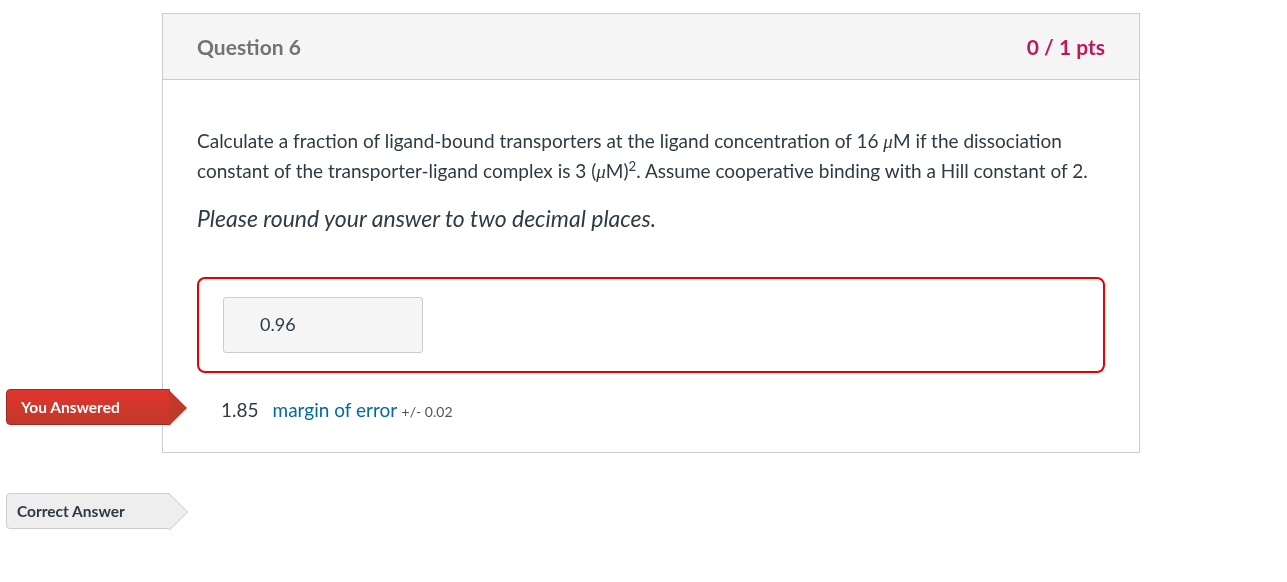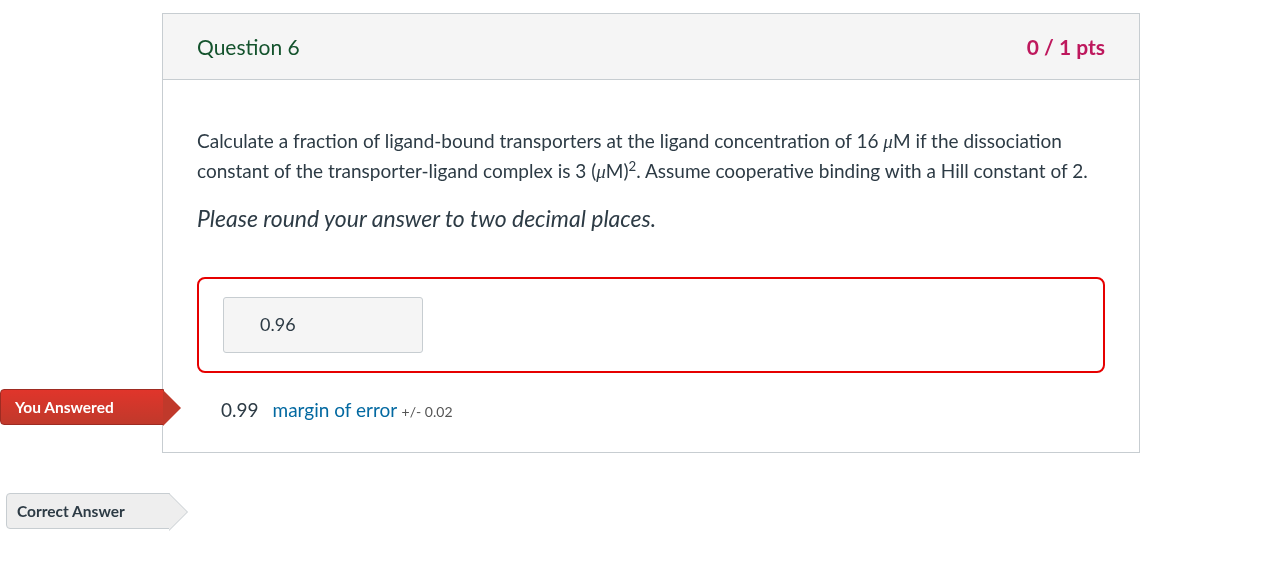--- a/index.html
+++ b/index.html
@@ -22,22 +22,22 @@
   .question-header {
     background: #f5f5f5;
     border-bottom: 1px solid #c7cdd1;
     padding: 20px 34px;
     display: flex;
     justify-content: space-between;
     align-items: center;
   }
   .question-title {
     font-size: 21px;
-    font-weight: 400;
-    color: #14532d;
+    font-weight: 700;
+    color: #737373;
   }
   .question-points {
     font-size: 21px;
     font-weight: 700;
     color: #be185d;
   }
   .question-body {
     padding: 46px 34px 28px 34px;
     font-size: 19px;
     color: #2d3b45;
@@ -95,21 +95,21 @@
     right: -18px;
     top: 0;
     width: 0; height: 0;
     border-top: 18px solid transparent;
     border-bottom: 18px solid transparent;
   }
   .tag-red {
     background: linear-gradient(#e0352b, #c0392b);
     color: #fff;
     border: 1px solid #9e2b22;
-    left: 0;
+    left: 6px;
     top: 389px;
     width: 164px;
   }
   .tag-red::after { border-left: 18px solid #c0392b; }
 
   .tag-grey {
     background: #eeeeee;
     color: #2d3b45;
     border: 1px solid #c7cdd1;
     left: 6px;
@@ -140,21 +140,21 @@
 
   <div class="question-body">
     <div class="question-text">Calculate a fraction of ligand-bound transporters at the ligand concentration of 16 <span class="mu">μ</span>M if the dissociation constant of the transporter-ligand complex is 3 (<span class="mu">μ</span>M)<sup>2</sup>. Assume cooperative binding with a Hill constant of 2.</div>
     <div class="question-instructions">Please round your answer to two decimal places.</div>
 
     <div class="answer-box">
       <div class="answer-value">0.96</div>
     </div>
 
     <div class="correct-row">
-      <span class="correct-value">0.99</span>
+      <span class="correct-value">1.85</span>
       <span>
         <span class="margin-label">margin of error</span>
         <span class="margin-value">+/- 0.02</span>
       </span>
     </div>
   </div>
 </div>
 
 <div class="tag tag-red">
   <span>You Answered</span>

